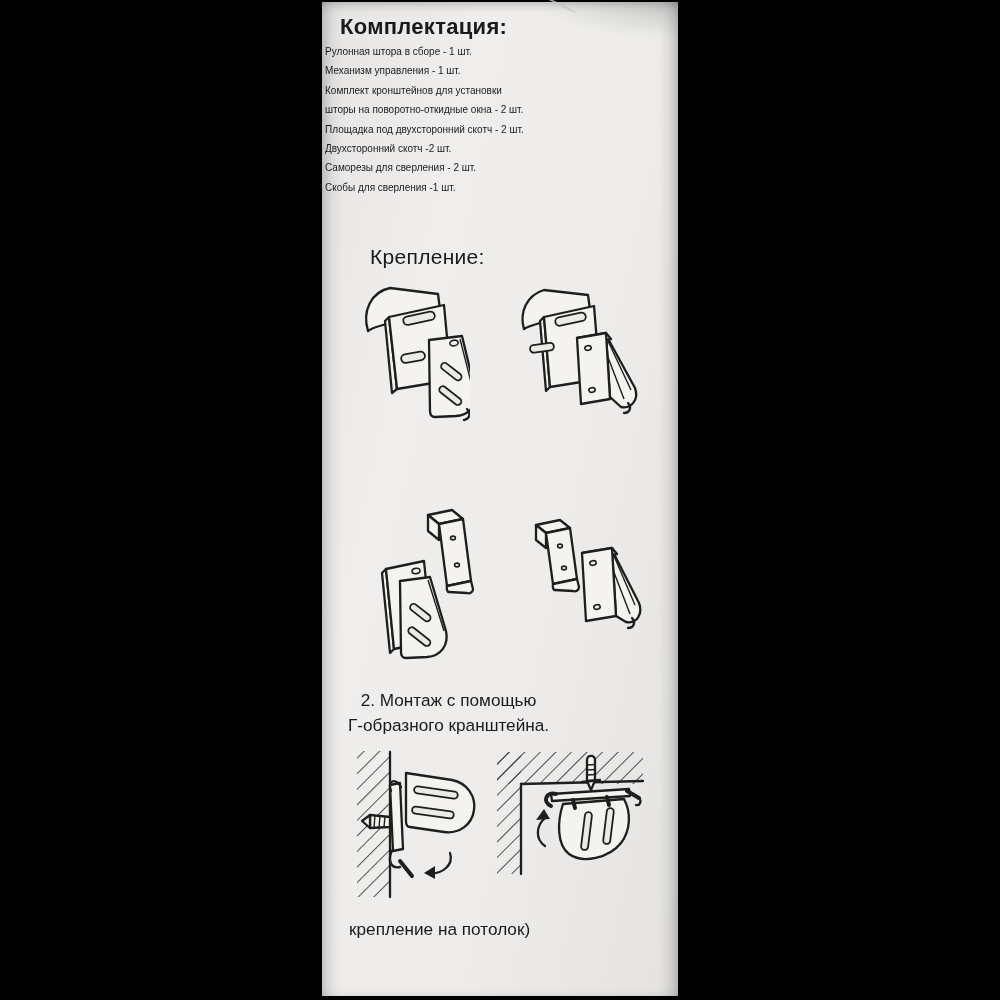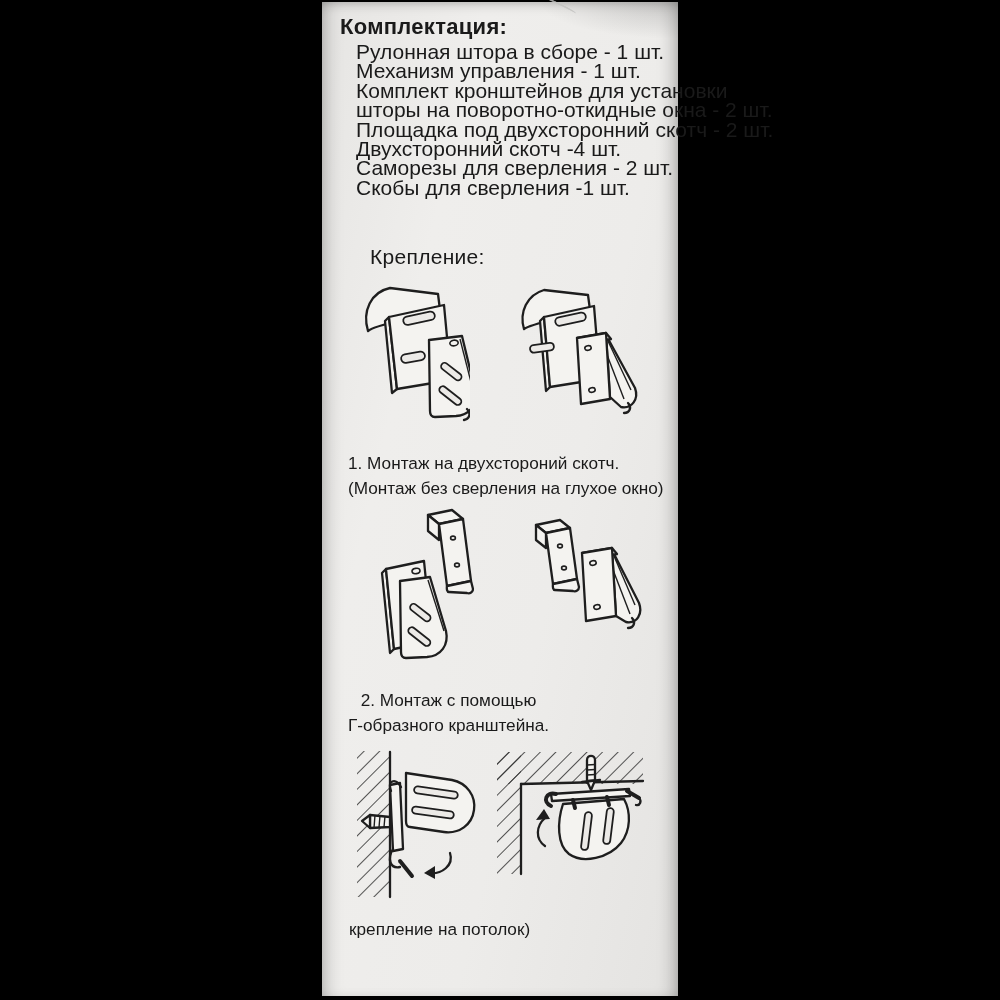--- a/index.html
+++ b/index.html
@@ -19,21 +19,21 @@
   .corner-shade{
     position:absolute;right:0;top:0;width:150px;height:40px;
     background:radial-gradient(ellipse at 100% 0%,rgba(110,110,110,.30),rgba(110,110,110,0) 65%);
   }
   .crease{
     position:absolute;left:218px;top:1px;width:38px;height:3px;
     border-top:2px solid #c2c2c0;border-radius:50%;
     transform:rotate(26deg);opacity:.8;
   }
   .kit-title{position:absolute;left:18px;top:12px;font-size:22px;font-weight:600;letter-spacing:.3px;}
-  .kit-lines{position:absolute;left:34px;top:40px;font-size:21px;line-height:19.4px;white-space:nowrap;}
+  .kit-lines{position:absolute;left:3px;top:40px;font-size:10px;line-height:19.4px;white-space:nowrap;}
   .mount-title{position:absolute;left:26px;top:243px;font-size:21px;font-weight:500;letter-spacing:.3px;margin-left:22px;}
   .caption{position:absolute;font-size:17.2px;line-height:24.5px;white-space:nowrap;}
   .cap1{left:26px;top:449px;}
   .cap2{left:26px;top:686px;text-align:center;}
   .cap3{left:27px;top:915px;}
   .illus{position:absolute;}
   .d1a{left:36px;top:281px;width:112px;height:154px;}
   .d1b{left:194px;top:283px;width:124px;height:150px;}
   .d2a{left:46px;top:503px;width:106px;height:162px;}
   .d2b{left:196px;top:513px;width:124px;height:132px;}
@@ -55,21 +55,21 @@
     <div class="corner-shade"></div>
     <div class="crease"></div>
 
     <div class="kit-title">Комплектация:</div>
     <div class="kit-lines">
       <div>Рулонная штора в сборе - 1 шт.</div>
       <div>Механизм управления - 1 шт.</div>
       <div>Комплект кронштейнов для установки</div>
       <div>шторы на поворотно-откидные окна - 2 шт.</div>
       <div>Площадка под двухсторонний скотч - 2 шт.</div>
-      <div>Двухсторонний скотч -4 шт.</div>
+      <div>Двухсторонний скотч -2 шт.</div>
       <div>Саморезы для сверления - 2 шт.</div>
       <div>Скобы для сверления -1 шт.</div>
     </div>
 
     <div class="mount-title">Крепление:</div>
 
     <svg class="illus d1a" viewBox="0 0 112 154">
       <path class="sh" d="M10,48 C4,28 13,9 32,5 L80,11 L82,27 L44,37 C27,41 15,44 10,48 Z"></path>
       <path class="sh" d="M31,34 L27,38 L34,110 L39,106 Z"></path>
       <path class="sh" d="M31,34 L86,22 L93,97 L39,106 Z"></path>
@@ -92,24 +92,20 @@
       <path class="sh" d="M90,50 L119,103 C123,114 116,124 105,122 L94,112 Z"></path>
       <path class="thin" d="M92,56 L115,105"></path>
       <path class="thin" d="M88,62 L108,114"></path>
       <path class="sh" d="M61,53 L90,48 L95,54 L66,59 Z"></path>
       <path class="sh" d="M61,53 L90,48 L94,114 L65,119 Z"></path>
       <ellipse class="hole" cx="72" cy="63" rx="3.2" ry="2.3" transform="rotate(-10 72 63)"></ellipse>
       <ellipse class="hole" cx="76" cy="105" rx="3.2" ry="2.3" transform="rotate(-10 76 105)"></ellipse>
       <path class="ln" d="M112,118 C116,122 114,128 108,128"></path>
     </svg>
 
-    <div class="caption cap1">
-      <div>1. Монтаж на двухстороний скотч.</div>
-      <div>(Монтаж без сверления на глухое окно)</div>
-    </div>
 
     <svg class="illus d2a" viewBox="0 0 106 162">
       <path class="sh" d="M60,10 L84,5 L95,14 L71,19 Z"></path>
       <path class="sh" d="M60,10 L60,26 L71,35 L71,19 Z"></path>
       <path class="sh" d="M71,19 L95,14 L103,76 L79,81 Z"></path>
       <ellipse class="hole" cx="85" cy="33" rx="2.4" ry="1.9"></ellipse>
       <ellipse class="hole" cx="89" cy="60" rx="2.4" ry="1.9"></ellipse>
       <path class="sh" d="M79,81 L103,76 L105,84 C105,87 102,89 99,88 L81,87 C79,87 78.5,84 79,81 Z"></path>
       <path class="sh" d="M18,64 L14,68 L22,148 L26,144 Z"></path>
       <path class="sh" d="M18,64 L56,56 L64,136 L26,144 Z"></path>

